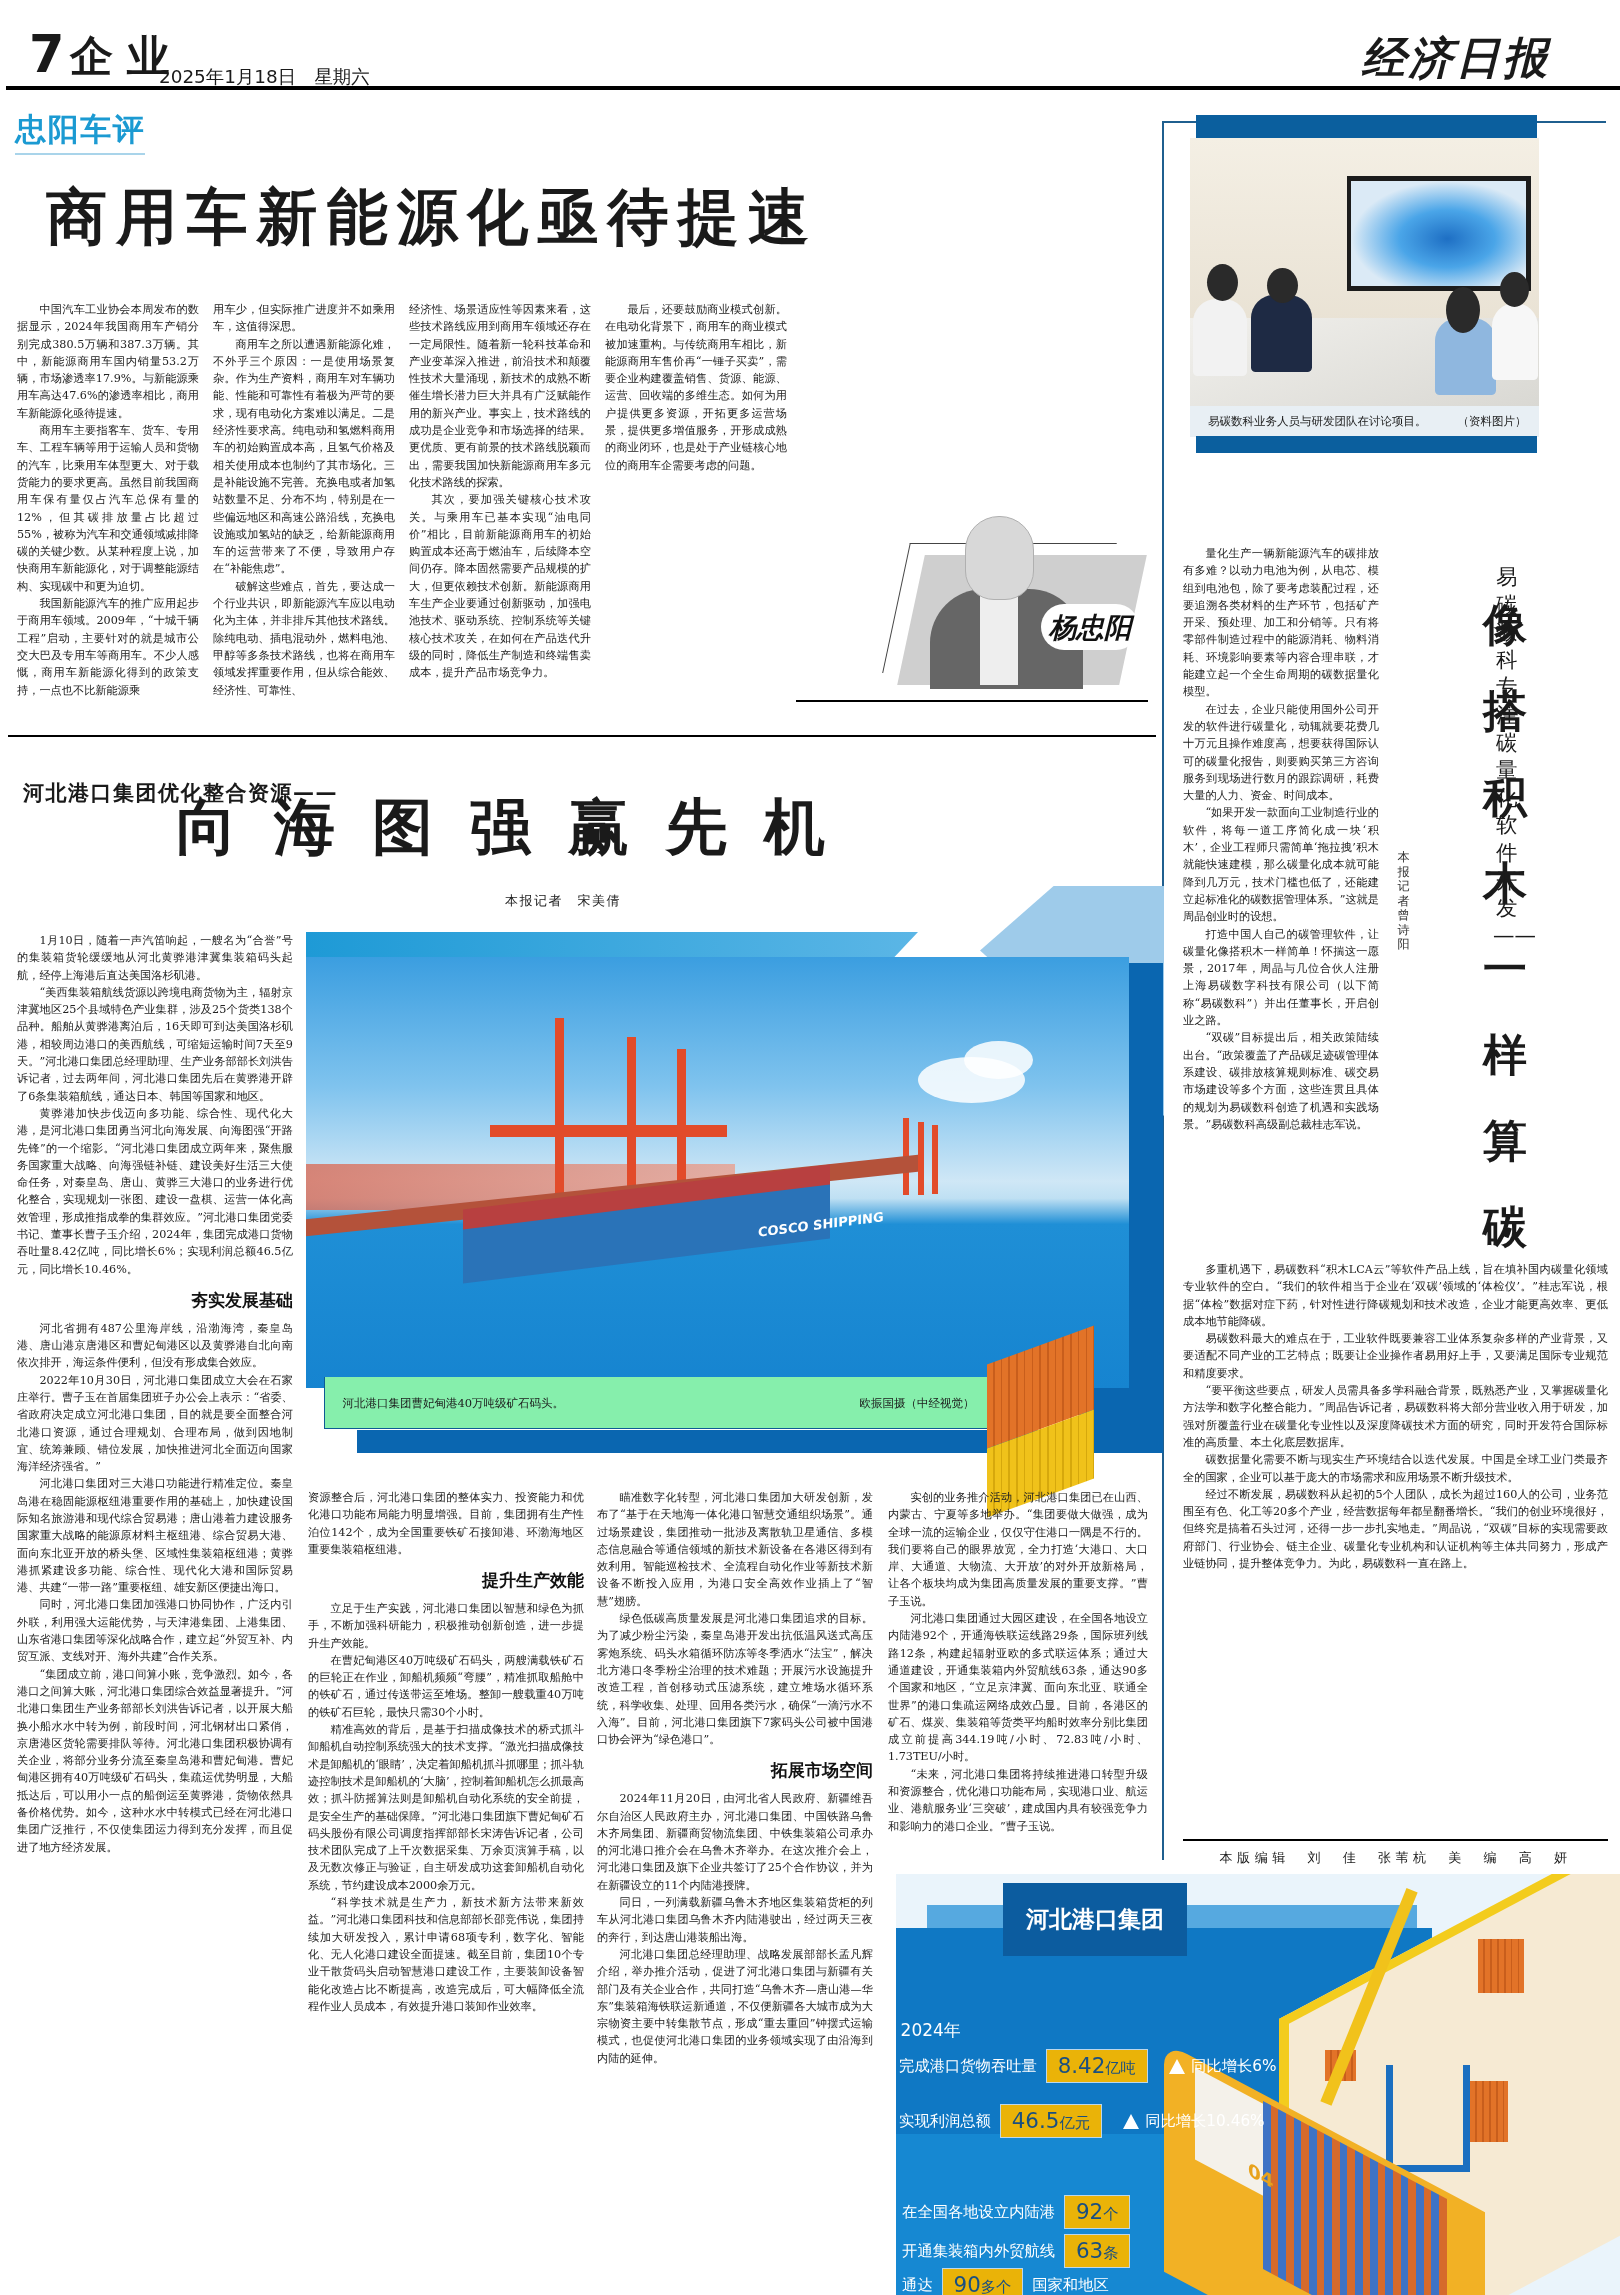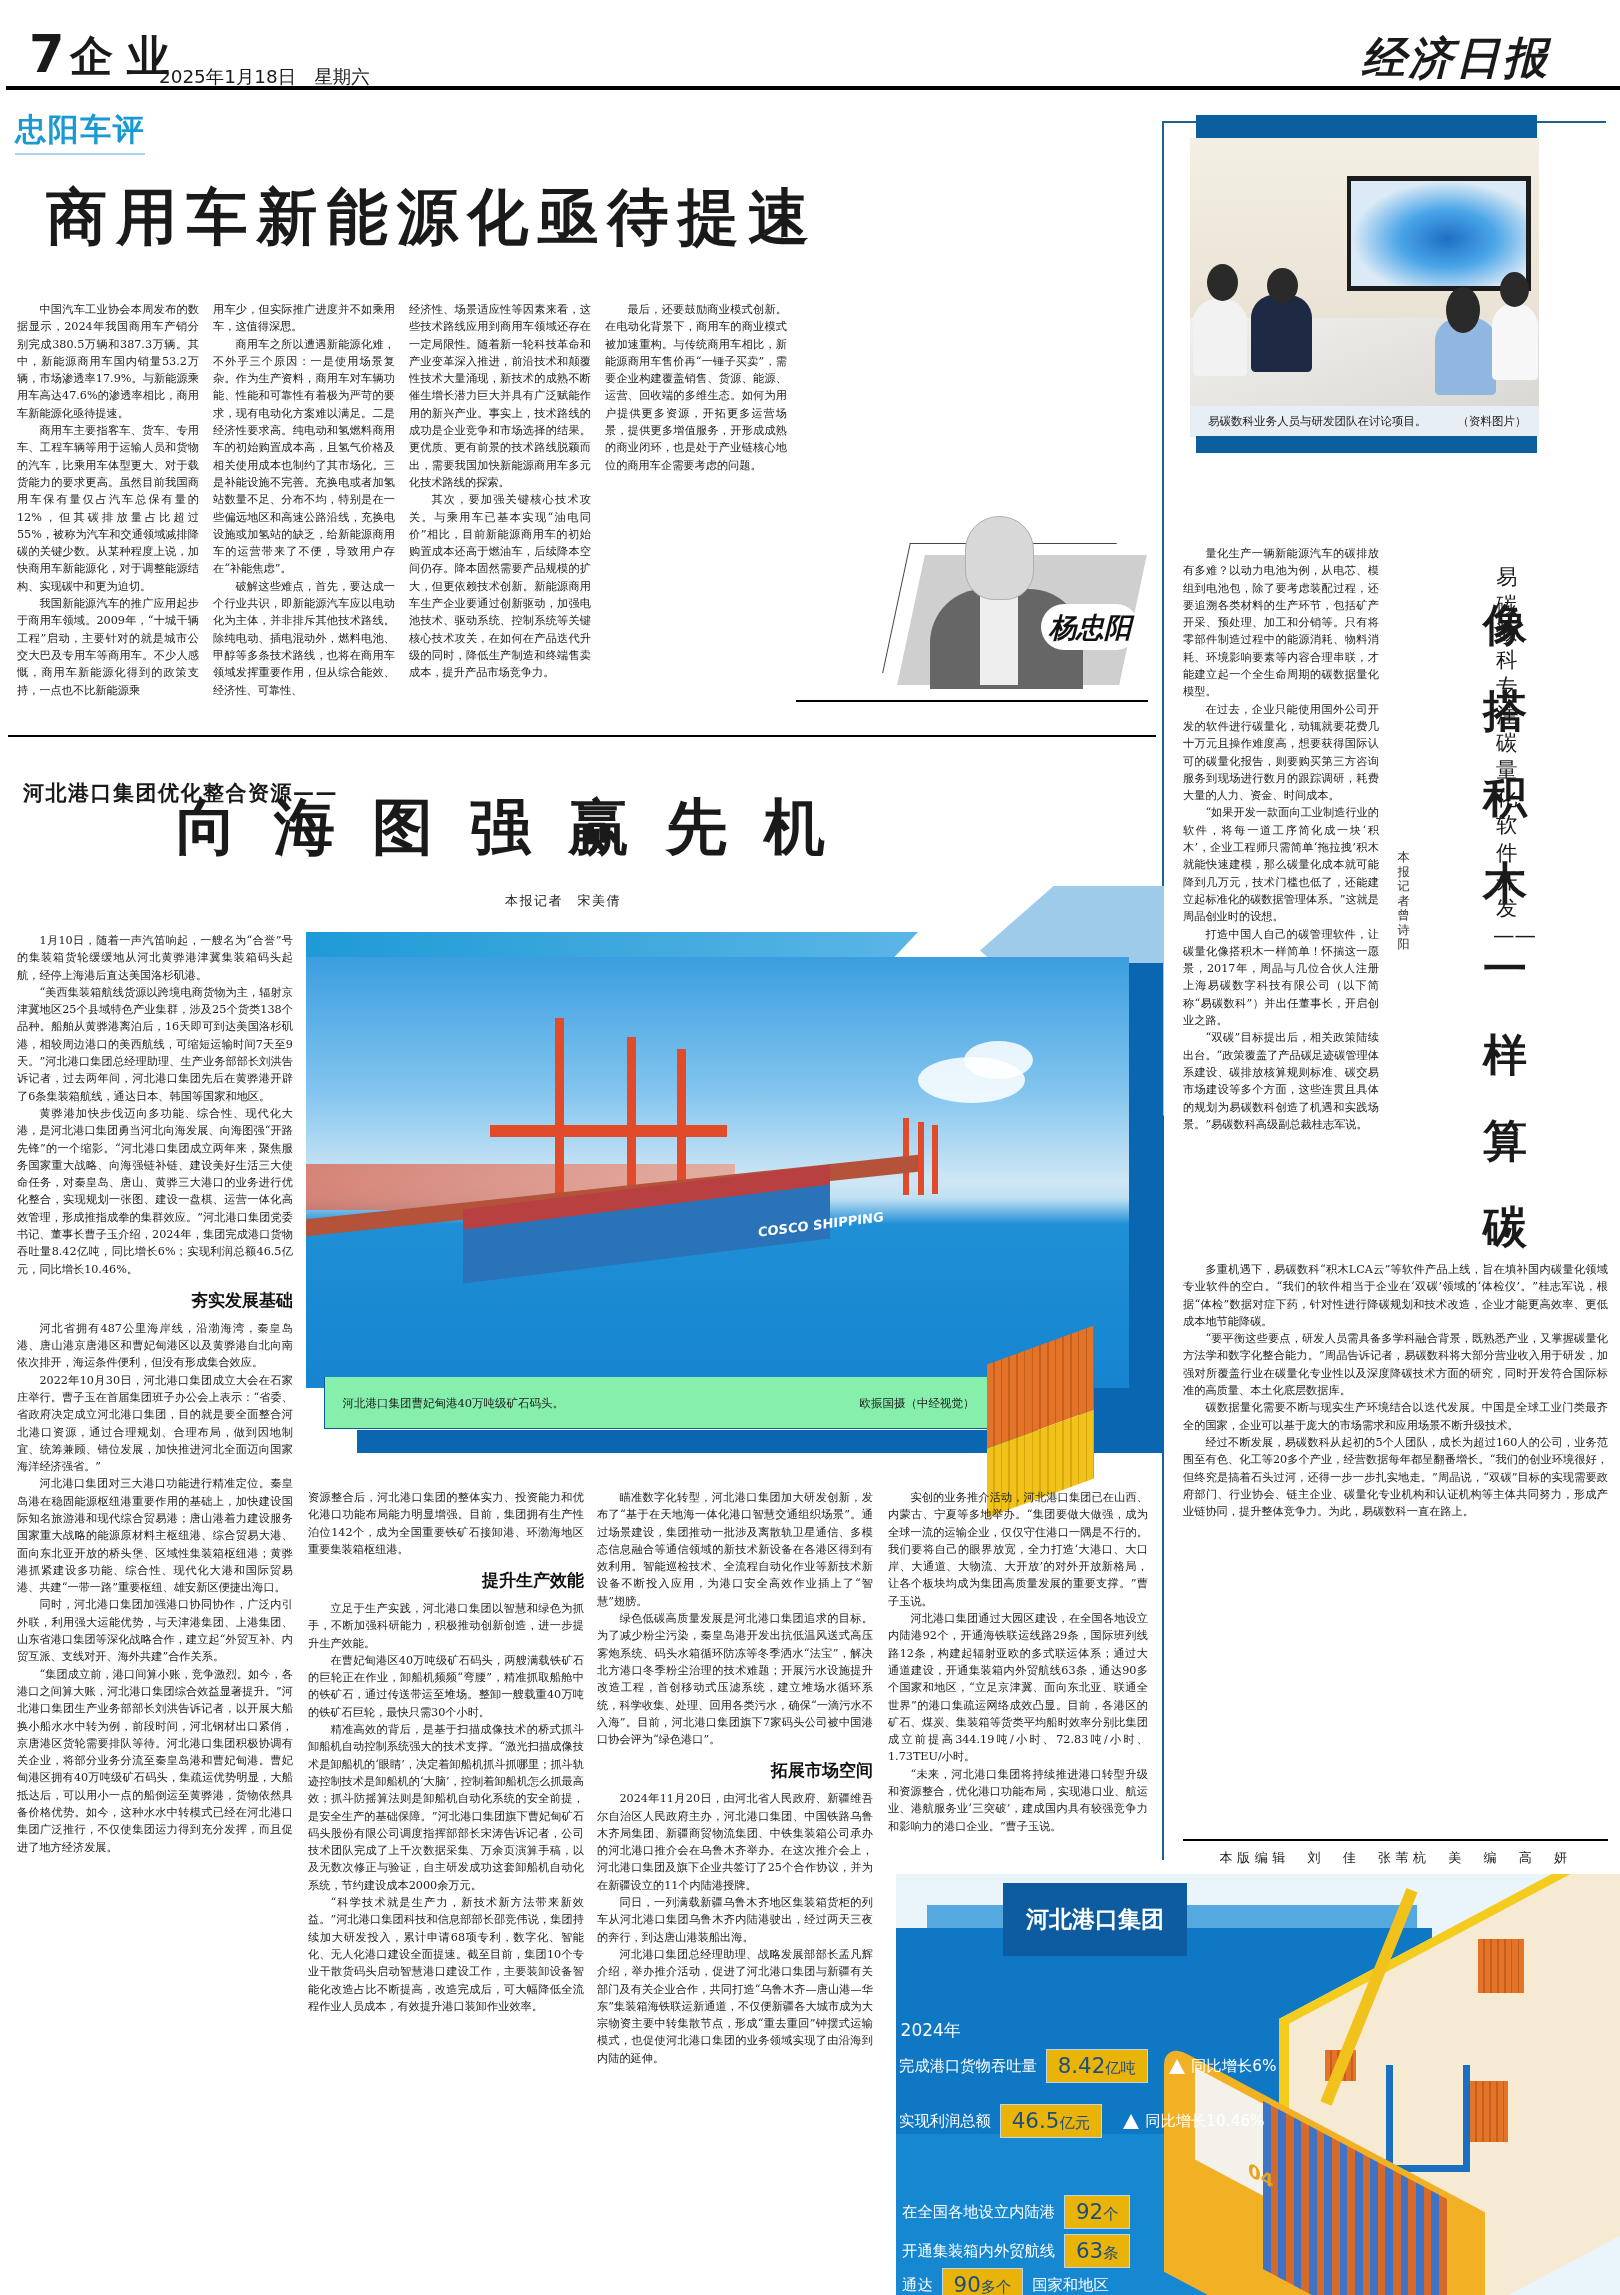--- a/index.html
+++ b/index.html
@@ -182,20 +182,21 @@
 
 <div class="txt right-txt">
   <p>量化生产一辆新能源汽车的碳排放有多难？以动力电池为例，从电芯、模组到电池包，除了要考虑装配过程，还要追溯各类材料的生产环节，包括矿产开采、预处理、加工和分销等。只有将零部件制造过程中的能源消耗、物料消耗、环境影响要素等内容合理串联，才能建立起一个全生命周期的碳数据量化模型。</p>
   <p>在过去，企业只能使用国外公司开发的软件进行碳量化，动辄就要花费几十万元且操作难度高，想要获得国际认可的碳量化报告，则要购买第三方咨询服务到现场进行数月的跟踪调研，耗费大量的人力、资金、时间成本。</p>
   <p>“如果开发一款面向工业制造行业的软件，将每一道工序简化成一块‘积木’，企业工程师只需简单‘拖拉拽’积木就能快速建模，那么碳量化成本就可能降到几万元，技术门槛也低了，还能建立起标准化的碳数据管理体系。”这就是周晶创业时的设想。</p>
   <p>打造中国人自己的碳管理软件，让碳量化像搭积木一样简单！怀揣这一愿景，2017年，周晶与几位合伙人注册上海易碳数字科技有限公司（以下简称“易碳数科”）并出任董事长，开启创业之路。</p>
   <p>“双碳”目标提出后，相关政策陆续出台。“政策覆盖了产品碳足迹碳管理体系建设、碳排放核算规则标准、碳交易市场建设等多个方面，这些连贯且具体的规划为易碳数科创造了机遇和实践场景。”易碳数科高级副总裁桂志军说。</p>
 </div>
 <div class="txt" style="left:1183px; top:1261px; width:425px;">
   <p>多重机遇下，易碳数科“积木LCA云”等软件产品上线，旨在填补国内碳量化领域专业软件的空白。“我们的软件相当于企业在‘双碳’领域的‘体检仪’。”桂志军说，根据“体检”数据对症下药，针对性进行降碳规划和技术改造，企业才能更高效率、更低成本地节能降碳。</p>
+  <p>易碳数科最大的难点在于，工业软件既要兼容工业体系复杂多样的产业背景，又要适配不同产业的工艺特点；既要让企业操作者易用好上手，又要满足国际专业规范和精度要求。</p>
   <p>“要平衡这些要点，研发人员需具备多学科融合背景，既熟悉产业，又掌握碳量化方法学和数字化整合能力。”周晶告诉记者，易碳数科将大部分营业收入用于研发，加强对所覆盖行业在碳量化专业性以及深度降碳技术方面的研究，同时开发符合国际标准的高质量、本土化底层数据库。</p>
   <p>碳数据量化需要不断与现实生产环境结合以迭代发展。中国是全球工业门类最齐全的国家，企业可以基于庞大的市场需求和应用场景不断升级技术。</p>
   <p>经过不断发展，易碳数科从起初的5个人团队，成长为超过160人的公司，业务范围至有色、化工等20多个产业，经营数据每年都呈翻番增长。“我们的创业环境很好，但终究是搞着石头过河，还得一步一步扎实地走。”周晶说，“双碳”目标的实现需要政府部门、行业协会、链主企业、碳量化专业机构和认证机构等主体共同努力，形成产业链协同，提升整体竞争力。为此，易碳数科一直在路上。</p>
 </div>
 <div class="credits">本版编辑　刘　佳　张苇杭　美　编　高　妍</div>
 
 <div class="kicker">河北港口集团优化整合资源——</div>
 <div class="h2">向海图强赢先机</div>
 <div class="byline">本报记者　宋美倩</div>
 

